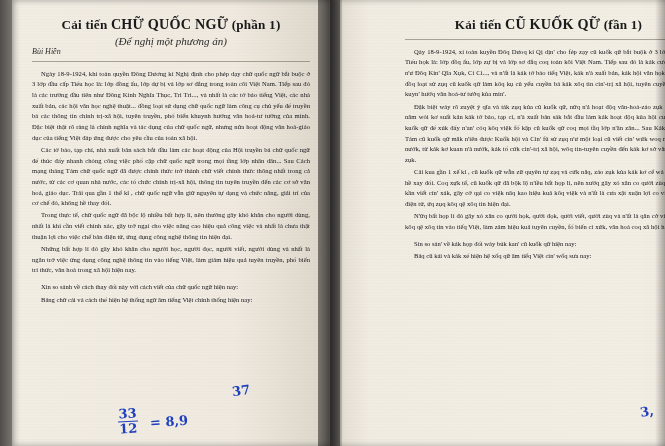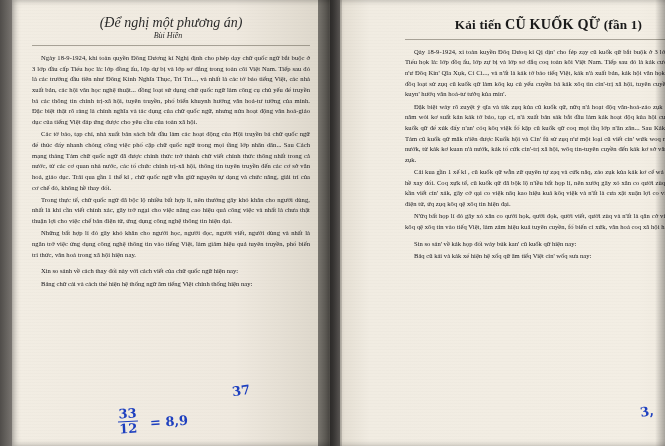--- a/index.html
+++ b/index.html
@@ -44,27 +44,27 @@
     font-weight:bold;
     font-size:13.2px;
     letter-spacing:.2px;
     color:#1a1a1a;
     margin:2px 0 1px 0;
     line-height:1.25;
   }
   .title .caps{ font-size:14.2px; }
   .subtitle{
     text-align:center;
-    font-size:14px;
+    font-size:11px;
     font-style:italic;
     color:#2b2b2b;
     margin-top:1px;
   }
   .byline{
-    text-align:center;
+    text-align:left;
     font-size:8px;
     font-style:italic;
     color:#2b2b2b;
     margin:0 6px 5px 0;
   }
   .rule{
     height:1px;background:#6a6458;margin:4px 0 7px 0;opacity:.55;
   }
   .body{
     font-size:6.6px;
@@ -122,20 +122,25 @@
   }
 </style>
 </head>
 <body>
 
 <div class="scene">
 
   <div class="page left">
     <div class="paper-tex"></div>
     <div class="inner">
+      <div class="title">
+        <span>Cải tiến</span>
+        <span class="caps">CHỮ QUỐC NGỮ</span>
+        <span>(phần 1)</span>
+      </div>
       <div class="subtitle">(Để nghị một phương án)</div>
       <div class="byline">Bùi Hiền</div>
       <div class="rule"></div>
       <div class="body">
         <p>Ngày 18-9-1924, khi toàn quyền Đông Dương kí Nghị định cho phép dạy chữ quốc ngữ bắt buộc ở 3 lớp đầu cấp Tiểu học là: lớp đồng ấu, lớp dự bị và lớp sơ đẳng trong toàn cõi Việt Nam. Tiếp sau đó là các trường đầu tiên như Đông Kinh Nghĩa Thục, Trí Tri..., và nhất là các tờ báo tiếng Việt, các nhà xuất bản, các hội văn học nghệ thuật... đồng loạt sử dụng chữ quốc ngữ làm công cụ chủ yếu để truyền bá các thông tin chính trị-xã hội, tuyên truyền, phổ biến khuynh hướng văn hoá-tư tưởng của mình. Đặc biệt thật rõ ràng là chính nghĩa và tác dụng của chữ quốc ngữ, nhưng nửa hoạt động văn hoá-giáo dục của tiếng Việt đáp ứng được cho yêu cầu của toàn xã hội.</p>
         <p>Các tờ báo, tạp chí, nhà xuất bản sách bắt đầu làm các hoạt động của Hội truyền bá chữ quốc ngữ để thúc đẩy nhanh chóng công việc phổ cập chữ quốc ngữ trong mọi tầng lớp nhân dân... Sau Cách mạng tháng Tám chữ quốc ngữ đã được chính thức trở thành chữ viết chính thức thông nhất trong cả nước, từ các cơ quan nhà nước, các tổ chức chính trị-xã hội, thông tin tuyên truyền đến các cơ sở văn hoá, giáo dục. Trải qua gần 1 thế kỉ , chữ quốc ngữ vẫn giữ nguyên tự dạng và chức năng, giải trí của cơ chế đó, không hề thay đổi.</p>
         <p>Trong thực tế, chữ quốc ngữ đã bộc lộ nhiều bất hợp lí, nên thường gây khó khăn cho người dùng, nhất là khi cần viết chính xác, gây trở ngại cho việc nâng cao hiệu quả công việc và nhất là chưa thật thuận lợi cho việc chế bản điện tử, ứng dụng công nghệ thông tin hiện đại.</p>
         <p>Những bất hợp lí đó gây khó khăn cho người học, người đọc, người viết, người dùng và nhất là ngăn trở việc ứng dụng công nghệ thông tin vào tiếng Việt, làm giảm hiệu quả tuyên truyền, phổ biến tri thức, văn hoá trong xã hội hiện nay.</p>
       </div>
       <div class="sign">

